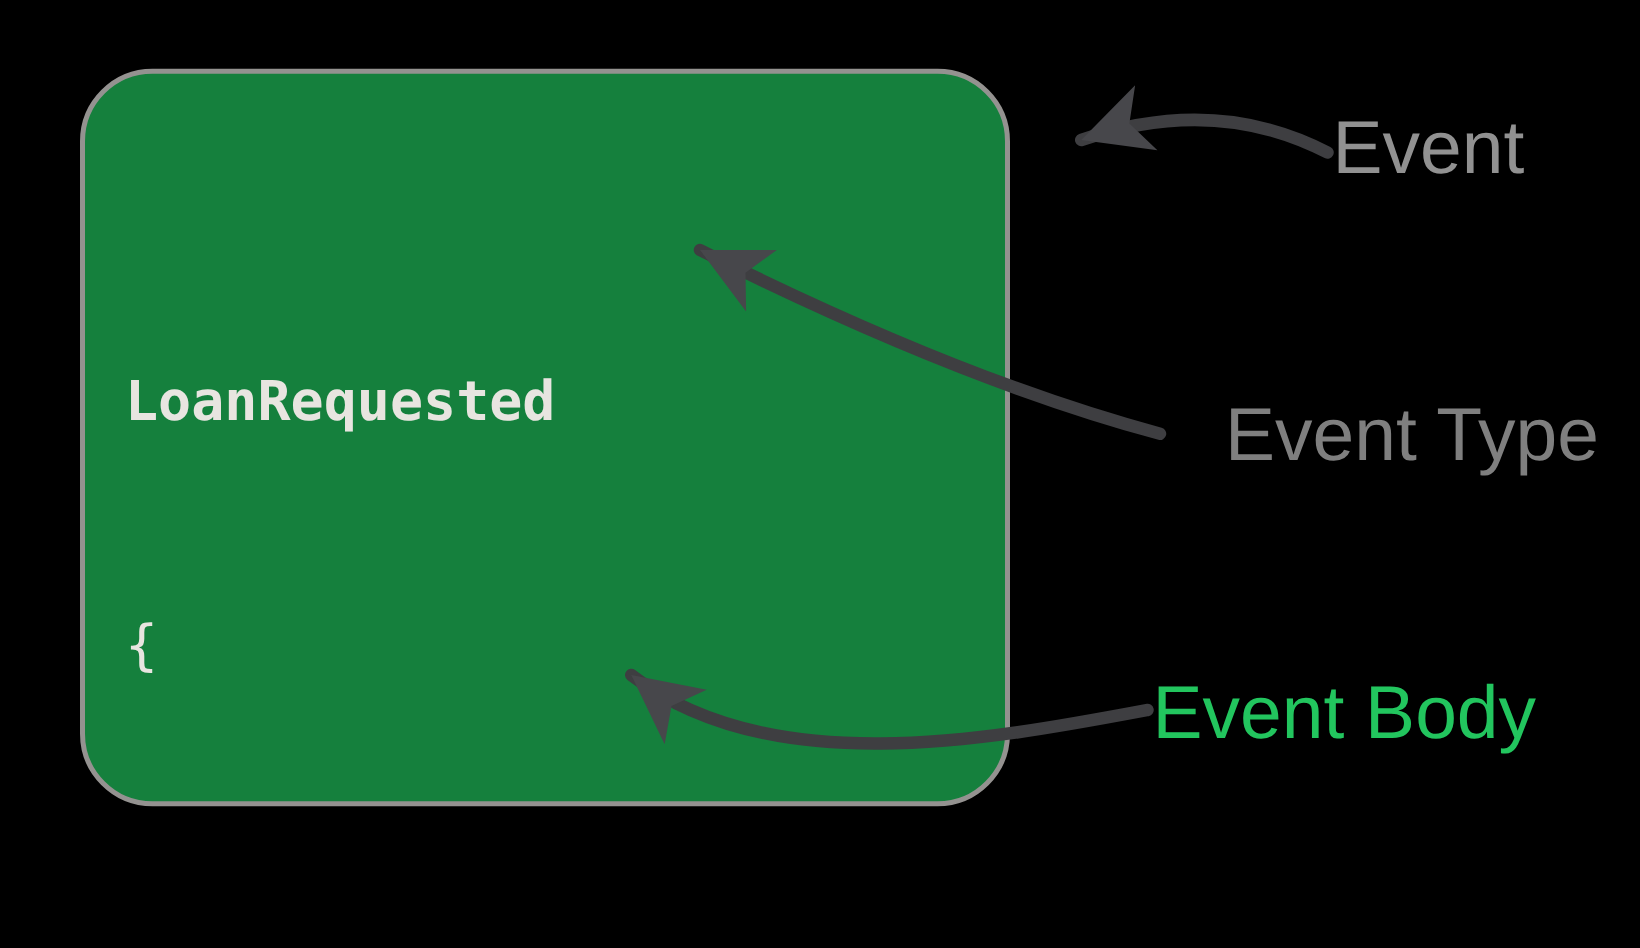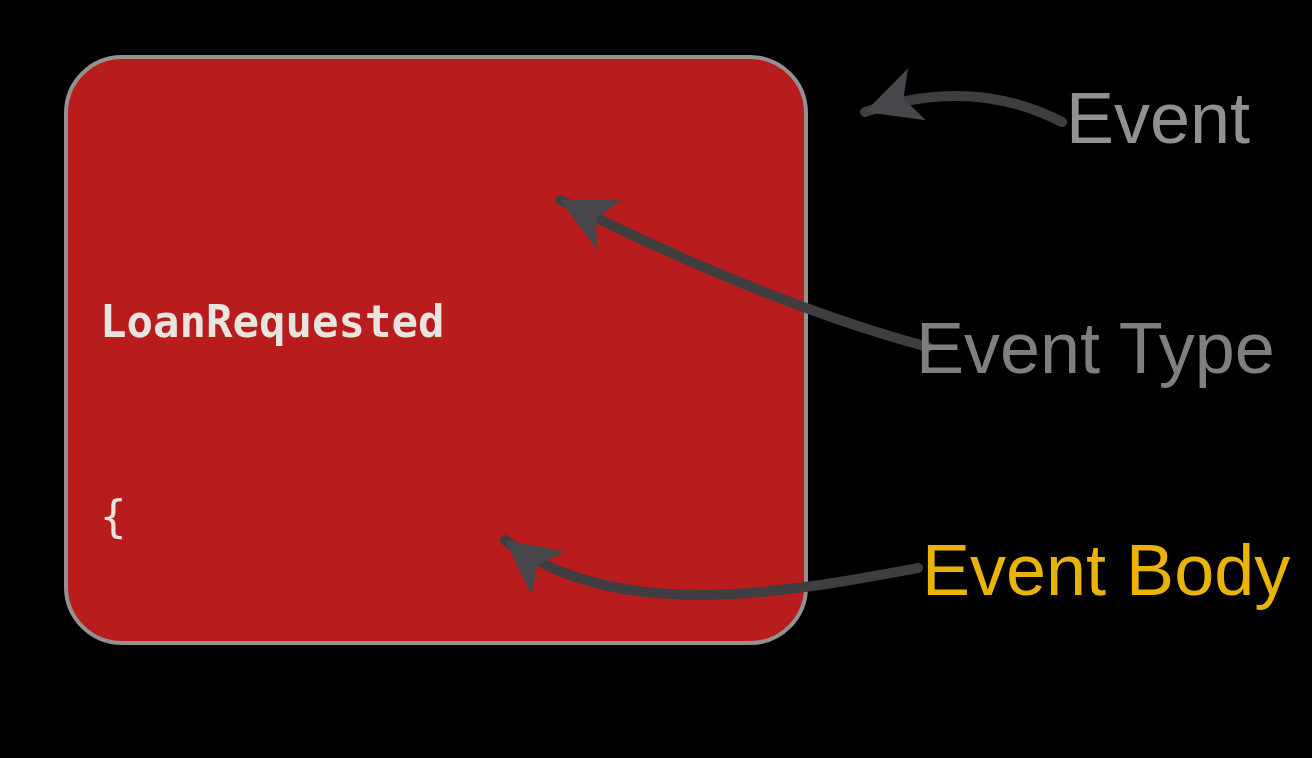--- a/index.html
+++ b/index.html
@@ -10,21 +10,21 @@
     background: #000000;
     overflow: hidden;
     font-family: "Liberation Sans", sans-serif;
   }
   .event-box {
     position: absolute;
     left: 64px;
     top: 55px;
     width: 736px;
     height: 582px;
-    background: #b91c1c;
+    background: #15803d;
     border: 4px solid #949290;
     border-radius: 58px;
     box-sizing: content-box;
   }
   .code {
     position: absolute;
     left: 32px;
     top: 100px;
     font-family: "DejaVu Sans Mono", monospace;
     font-size: 44px;
@@ -37,27 +37,27 @@
   .arrows {
     position: absolute;
     left: 0;
     top: 0;
     width: 1312px;
     height: 758px;
     pointer-events: none;
   }
   .label {
     position: absolute;
-    font-size: 72px;
+    font-size: 60px;
     line-height: 60px;
     white-space: nowrap;
   }
   .label-event      { left: 1066px; top: 88px;  color: #919191; }
-  .label-event-type { left: 916px;  top: 318px; color: #7f7f7f; }
-  .label-event-body { left: 922px;  top: 540px; color: #eab308; }
+  .label-event-type { left: 980px;  top: 318px; color: #7f7f7f; }
+  .label-event-body { left: 922px;  top: 540px; color: #22c55e; }
 </style>
 </head>
 <body>
 
 <div class="canvas">
 
   <div class="event-box">
     <div class="code">
       <div class="code-line bold">LoanRequested</div>
       <div class="code-line">{</div>

